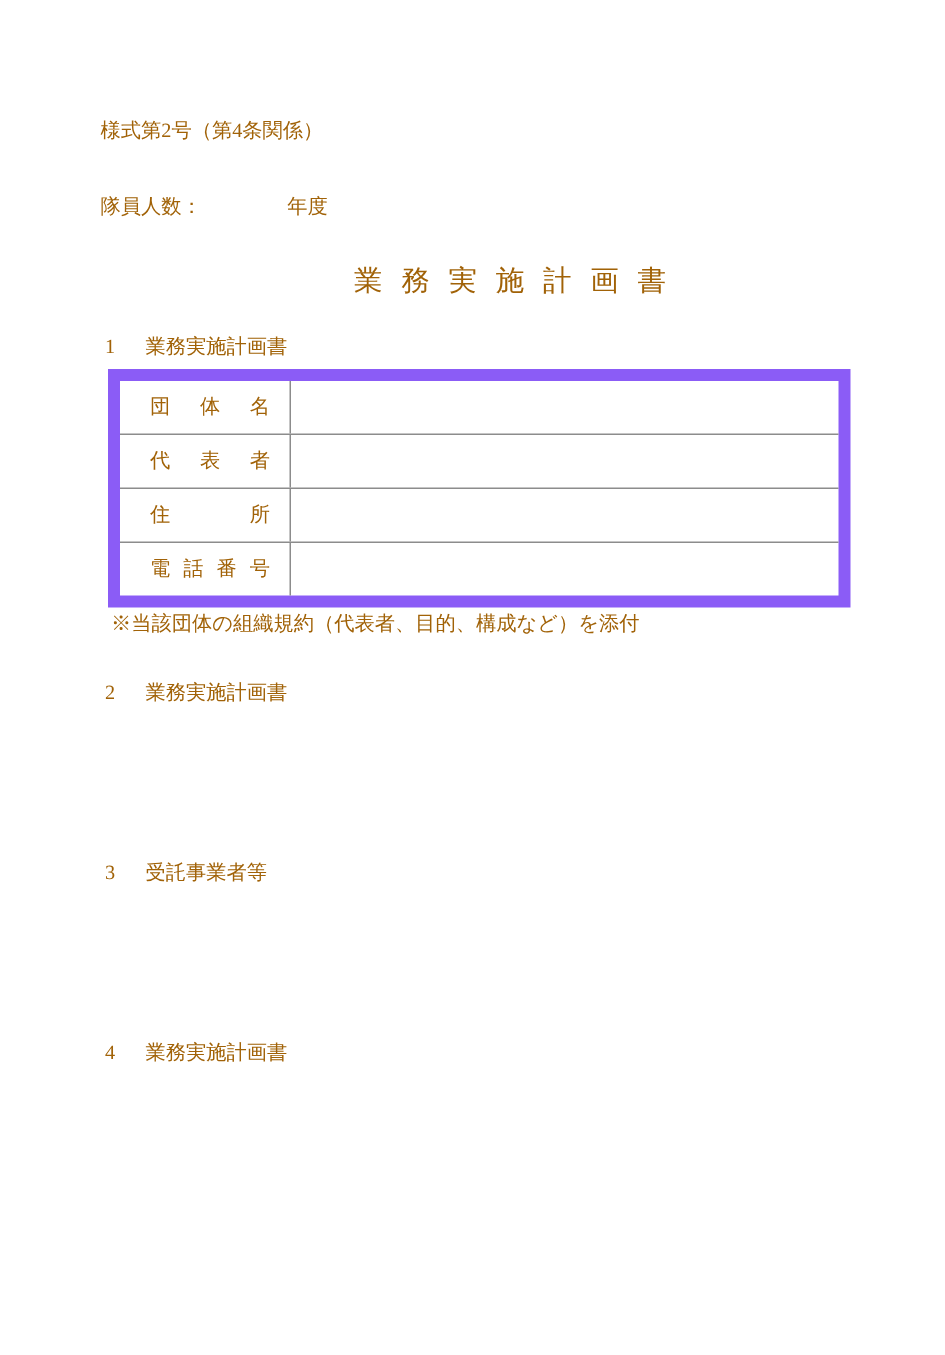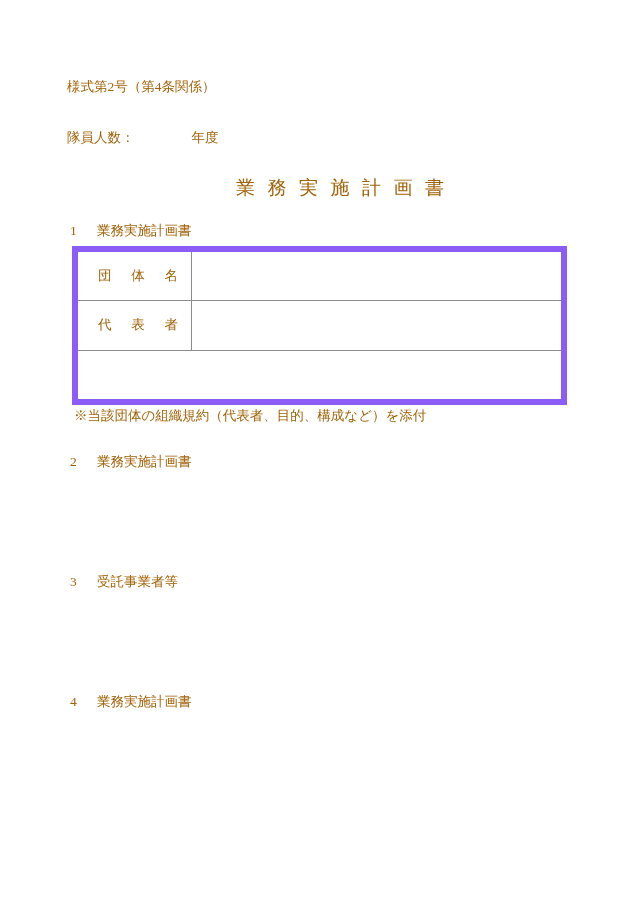--- a/index.html
+++ b/index.html
@@ -56,21 +56,21 @@
   .s2 { top: 454px; }
   .s3 { top: 574px; }
   .s4 { top: 694px; }
 
   .form-table {
     position: absolute;
     left: 72px;
     top: 246px;
     width: 495px;
     height: 159px;
-    border: 6px solid #8b5cf6;
+    border: 8px solid #8b5cf6;
     display: flex;
     flex-direction: column;
     background: #ffffff;
   }
   .t-row {
     flex: 1;
     display: flex;
     min-height: 0;
   }
   .t-row + .t-row { border-top: 1px solid #8c8c8c; }
@@ -129,23 +129,32 @@
     </div>
 
     <div class="t-row">
       <div class="t-label">
         <span class="t-label-text">代表者</span>
       </div>
       <div class="t-value"></div>
     </div>
 
     <div class="t-row">
+      <div class="t-label">
+        <span class="t-label-text">住所</span>
+      </div>
       <div class="t-value"></div>
     </div>
 
+    <div class="t-row">
+      <div class="t-label">
+        <span class="t-label-text">電話番号</span>
+      </div>
+      <div class="t-value"></div>
+    </div>
 
 
   </div>
 
   <div class="table-note">※当該団体の組織規約（代表者、目的、構成など）を添付</div>
 
   <div class="section-heading s2">
     <span class="sec-num">2</span>
     <span class="sec-title">業務実施計画書</span>
   </div>

